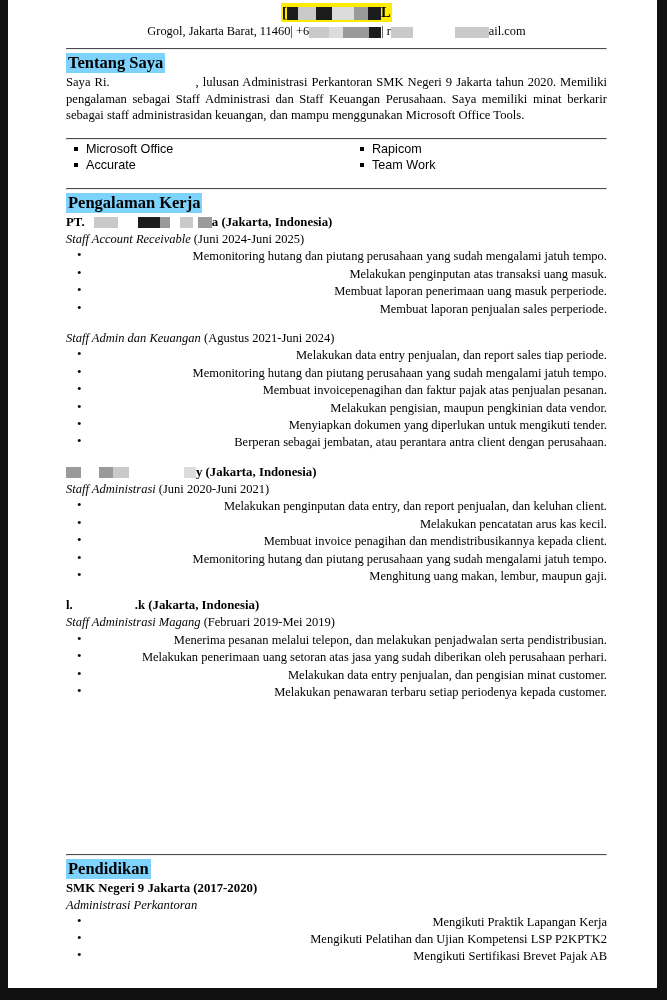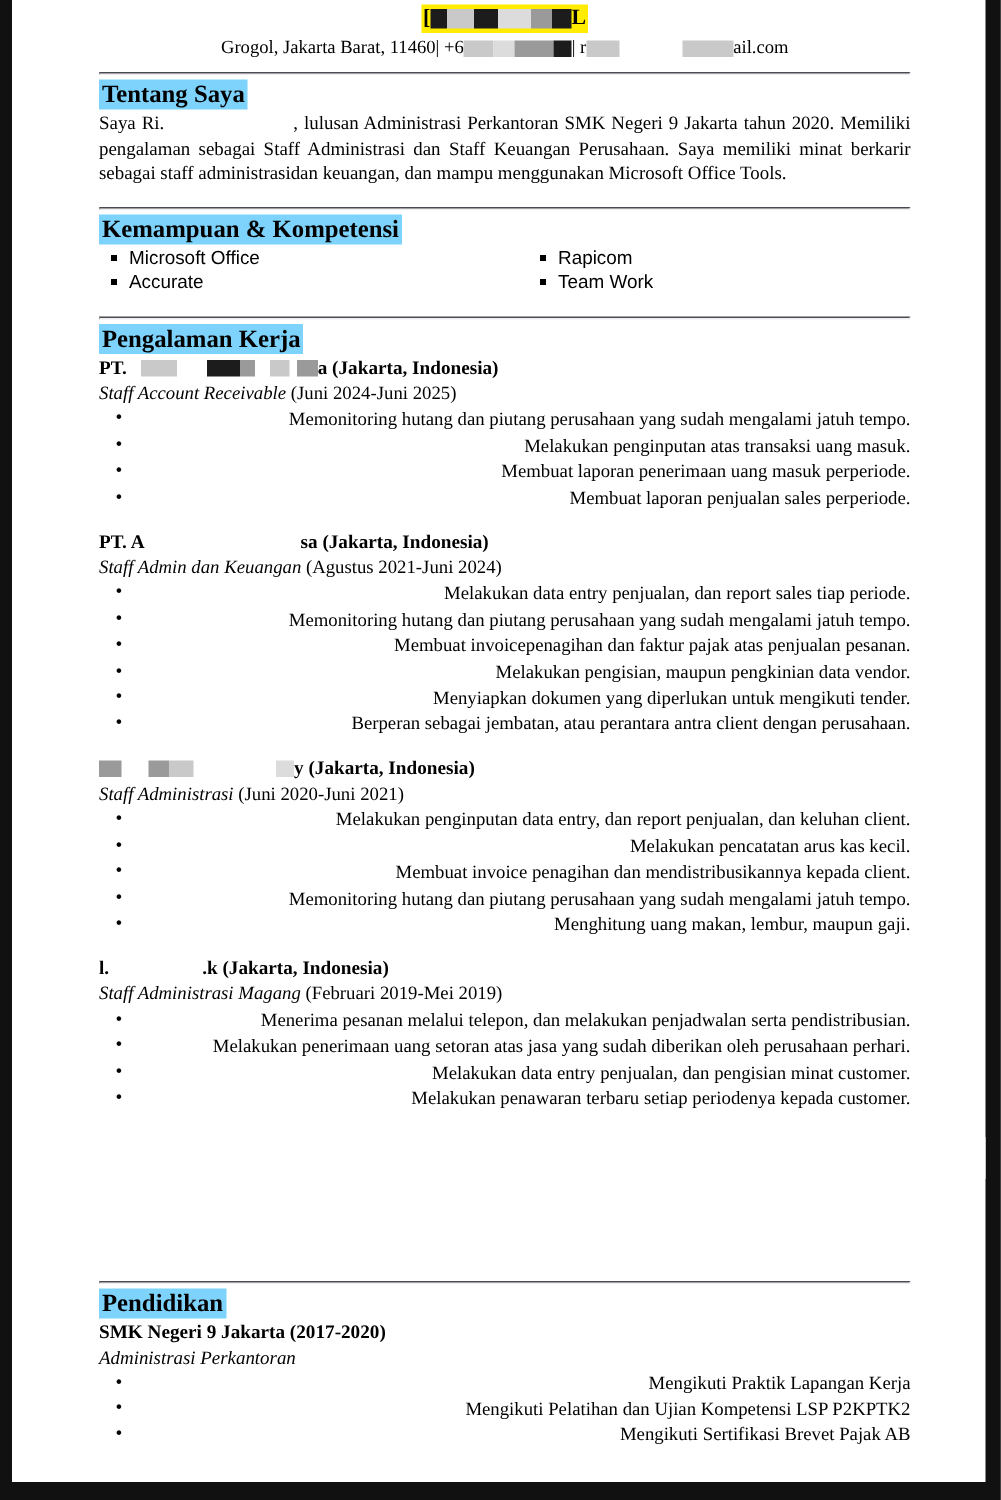--- a/index.html
+++ b/index.html
@@ -191,23 +191,20 @@
       <hr class="rule">
       <div class="sec-head">
         <span>Tentang Saya</span>
       </div>
       <p class="para">
         <span>Saya Ri.</span><span class="rd" style="width:86px;background:transparent"></span><span>, lulusan Administrasi Perkantoran SMK Negeri 9 Jakarta tahun 2020. Memiliki pengalaman sebagai Staff Administrasi dan Staff Keuangan Perusahaan. Saya memiliki minat berkarir sebagai staff administrasidan keuangan, dan mampu menggunakan Microsoft Office Tools.</span>
       </p>
 
       <div class="spacer-14"></div>
       <hr class="rule">
-      <div class="sec-head">
-        <span>Kemampuan &amp; Kompetensi</span>
-      </div>
       <div class="skills">
         <div class="skill">Microsoft Office</div>
         <div class="skill col2">Rapicom</div>
         <div class="skill">Accurate</div>
         <div class="skill col2">Team Work</div>
       </div>
 
       <div class="spacer-14"></div>
       <hr class="rule">
       <div class="sec-head">
@@ -225,23 +222,20 @@
         </div>
         <ul class="bullets">
           <li>Memonitoring hutang dan piutang perusahaan yang sudah mengalami jatuh tempo.</li>
           <li>Melakukan penginputan atas transaksi uang masuk.</li>
           <li>Membuat laporan penerimaan uang masuk perperiode.</li>
           <li>Membuat laporan penjualan sales perperiode.</li>
         </ul>
       </div>
 
       <div class="job">
-        <div class="job-company">
-          <span>PT. A</span><span style="display:inline-block;width:104px"></span><span>sa (Jakarta, Indonesia)</span>
-        </div>
         <div class="job-role">
           <i>Staff Admin dan Keuangan</i>
           <span>(Agustus 2021-Juni 2024)</span>
         </div>
         <ul class="bullets">
           <li>Melakukan data entry penjualan, dan report sales tiap periode.</li>
           <li>Memonitoring hutang dan piutang perusahaan yang sudah mengalami jatuh tempo.</li>
           <li>Membuat invoicepenagihan dan faktur pajak atas penjualan pesanan.</li>
           <li>Melakukan pengisian, maupun pengkinian data vendor.</li>
           <li>Menyiapkan dokumen yang diperlukan untuk mengikuti tender.</li>

